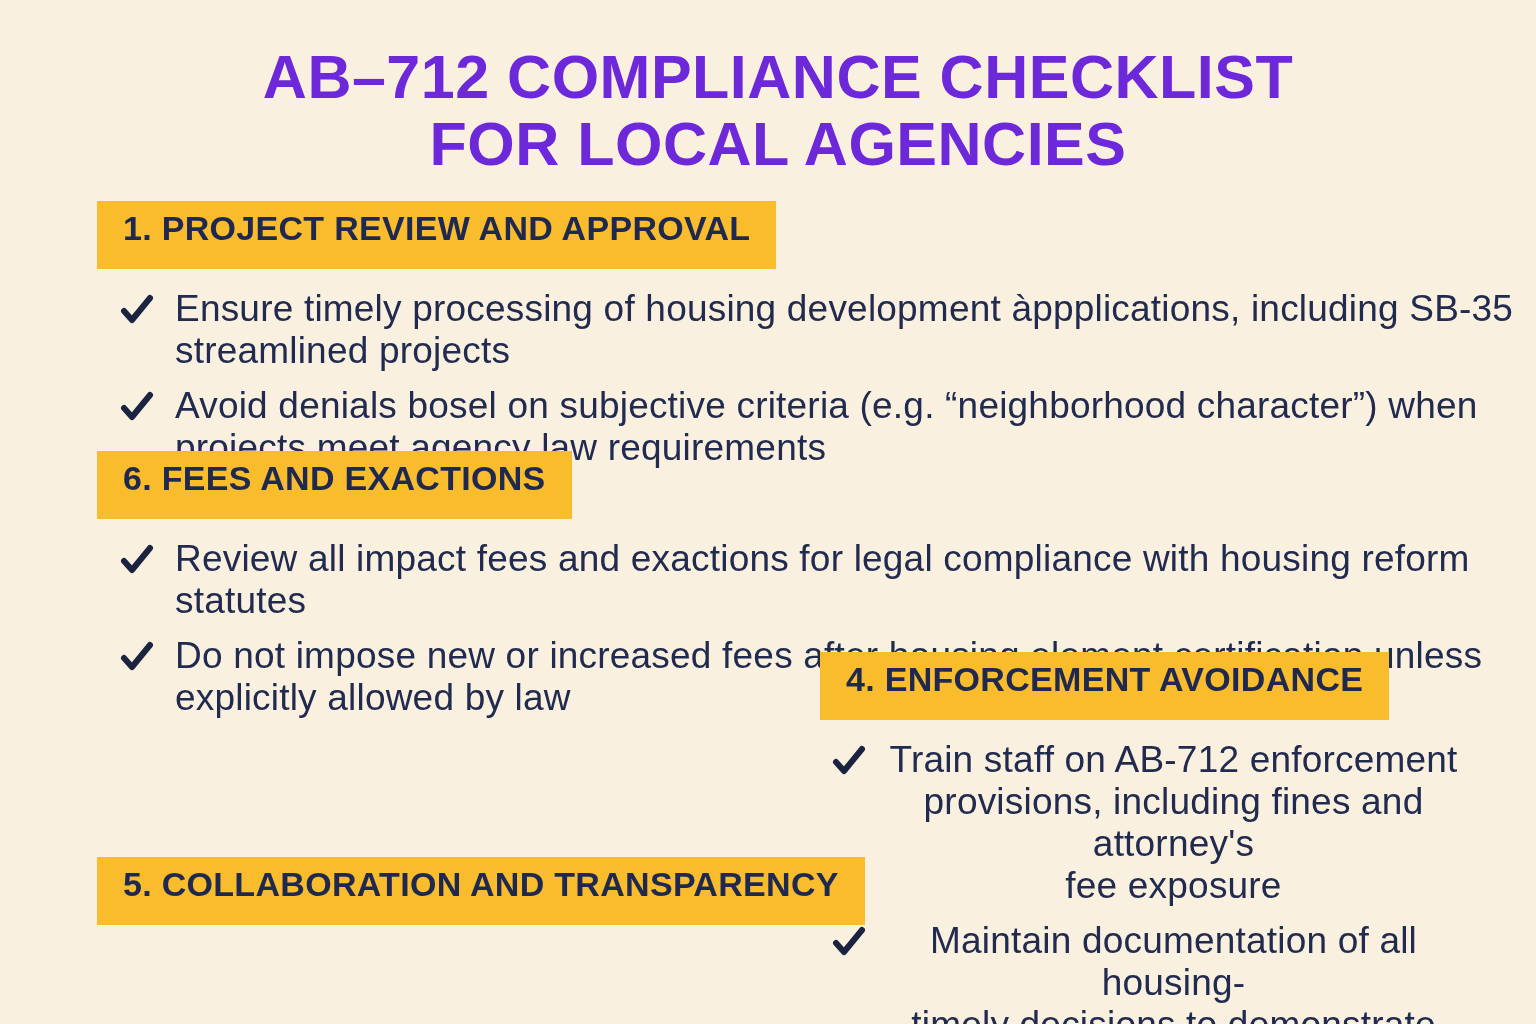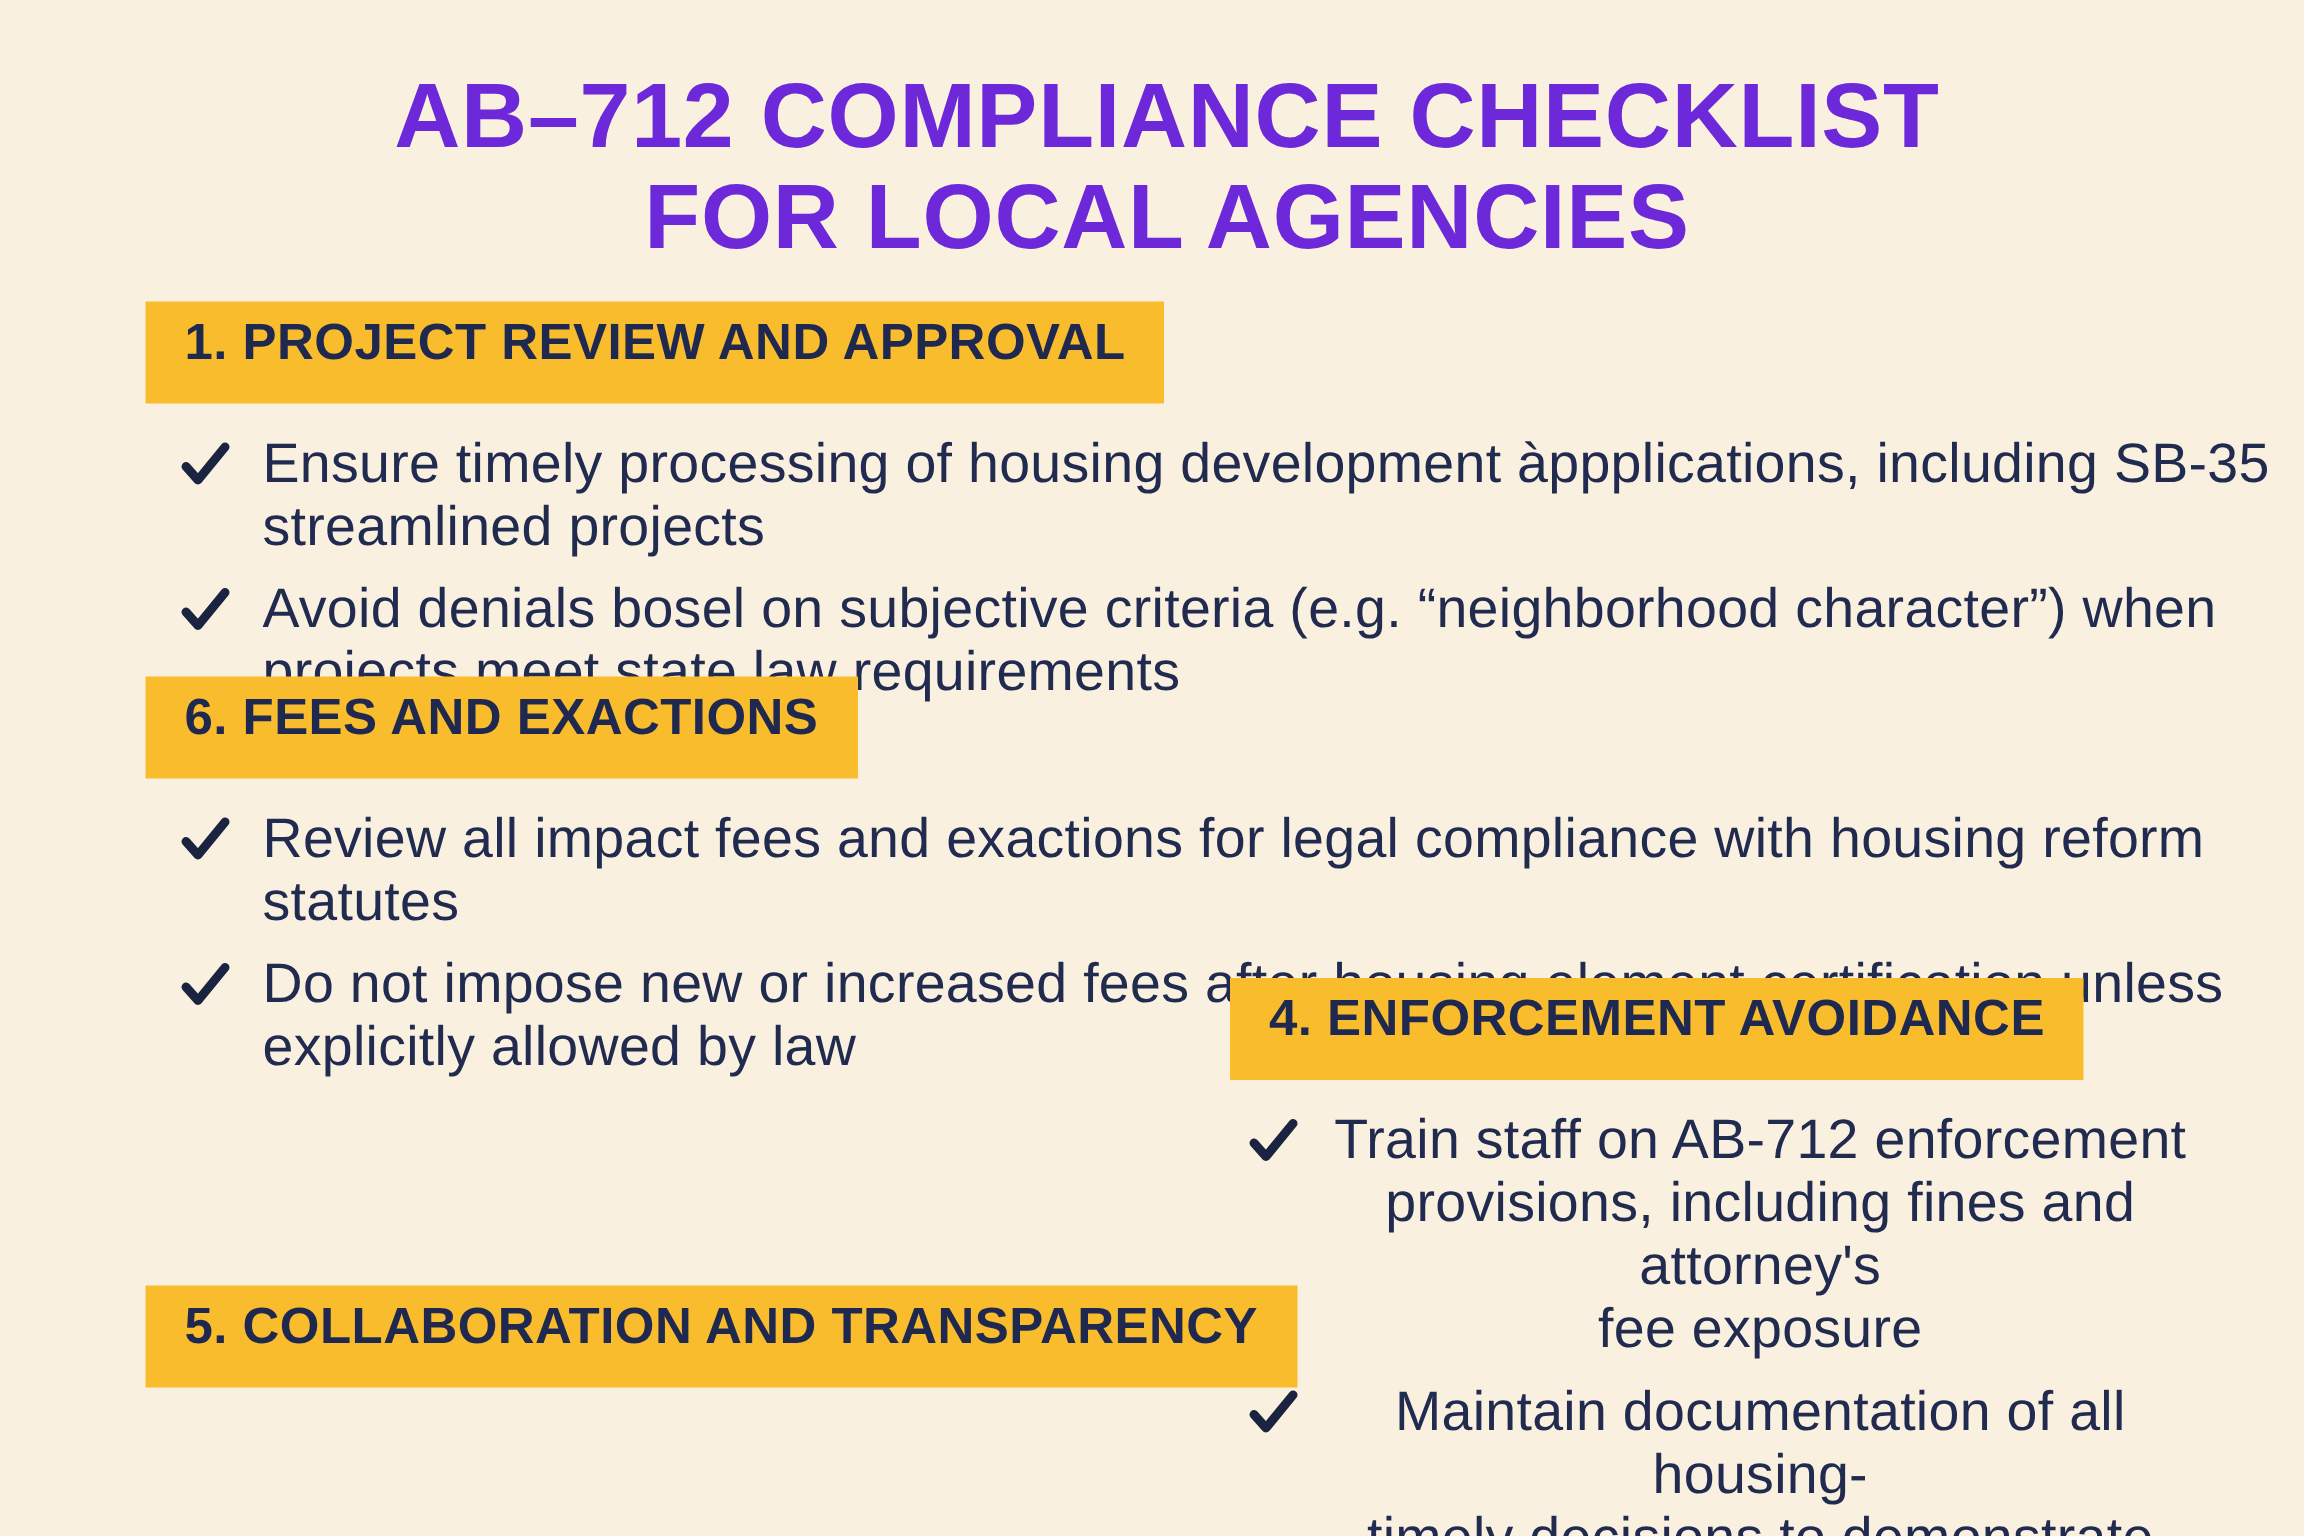--- a/index.html
+++ b/index.html
@@ -65,21 +65,21 @@
         <div class="item-text">Ensure timely processing of housing development àppplications, including SB-35
 streamlined projects</div>
       </div>
       <div class="item">
         <span class="check">
           <svg width="34" height="34" viewBox="0 0 34 34">
               <path d="M4 19 L12 28 L30 6" fill="none" stroke="#1A2440" stroke-width="6" stroke-linecap="round" stroke-linejoin="round"></path>
             </svg>
         </span>
         <div class="item-text">Avoid denials bosel on subjective criteria (e.g. “neighborhood character”) when
-projects meet state law requirements</div>
+projects meet agency law requirements</div>
       </div>
     </div>
   </section>
 
   <section class="sec sec-2">
     <div class="sec-head">6. FEES AND EXACTIONS</div>
     <div class="items">
       <div class="item">
         <span class="check">
           <svg width="34" height="34" viewBox="0 0 34 34">

